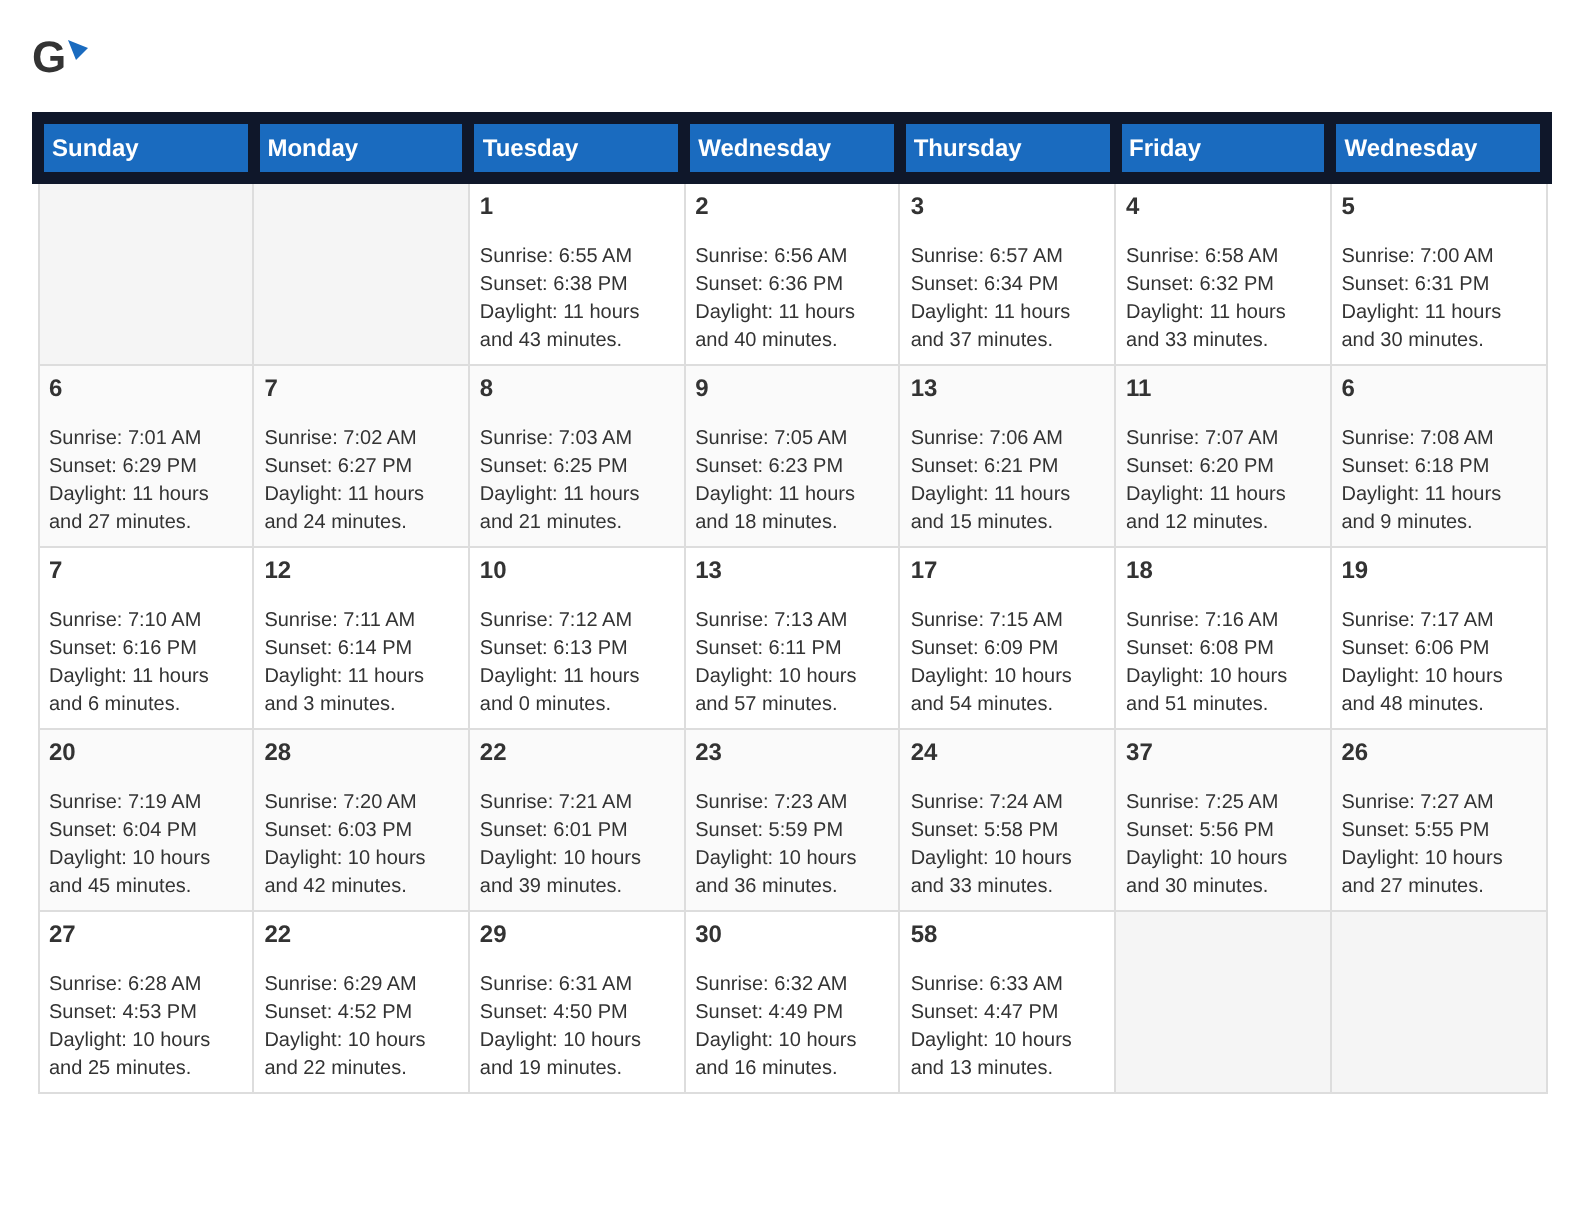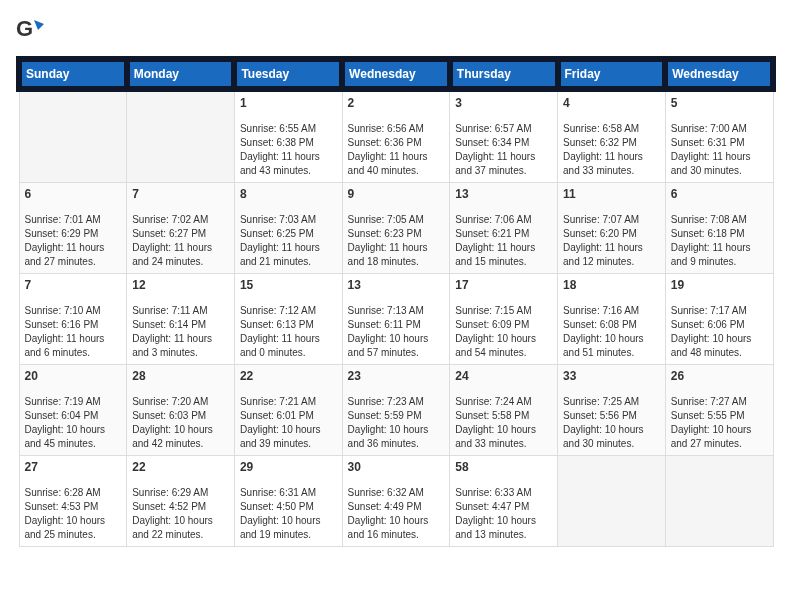--- a/index.html
+++ b/index.html
@@ -180,21 +180,21 @@
       <tr>
         <td>
           <span class="day-num">7</span>
 <div class="day-info">Sunrise: 7:10 AM<br>Sunset: 6:16 PM<br>Daylight: 11 hours and 6 minutes.</div>
         </td>
         <td>
           <span class="day-num">12</span>
 <div class="day-info">Sunrise: 7:11 AM<br>Sunset: 6:14 PM<br>Daylight: 11 hours and 3 minutes.</div>
         </td>
         <td>
-          <span class="day-num">15</span>
+          <span class="day-num">10</span>
 <div class="day-info">Sunrise: 7:12 AM<br>Sunset: 6:13 PM<br>Daylight: 11 hours and 0 minutes.</div>
         </td>
         <td>
           <span class="day-num">13</span>
 <div class="day-info">Sunrise: 7:13 AM<br>Sunset: 6:11 PM<br>Daylight: 10 hours and 57 minutes.</div>
         </td>
         <td>
           <span class="day-num">17</span>
 <div class="day-info">Sunrise: 7:15 AM<br>Sunset: 6:09 PM<br>Daylight: 10 hours and 54 minutes.</div>
         </td>
@@ -222,21 +222,21 @@
         </td>
         <td>
           <span class="day-num">23</span>
 <div class="day-info">Sunrise: 7:23 AM<br>Sunset: 5:59 PM<br>Daylight: 10 hours and 36 minutes.</div>
         </td>
         <td>
           <span class="day-num">24</span>
 <div class="day-info">Sunrise: 7:24 AM<br>Sunset: 5:58 PM<br>Daylight: 10 hours and 33 minutes.</div>
         </td>
         <td>
-          <span class="day-num">33</span>
+          <span class="day-num">37</span>
 <div class="day-info">Sunrise: 7:25 AM<br>Sunset: 5:56 PM<br>Daylight: 10 hours and 30 minutes.</div>
         </td>
         <td>
           <span class="day-num">26</span>
 <div class="day-info">Sunrise: 7:27 AM<br>Sunset: 5:55 PM<br>Daylight: 10 hours and 27 minutes.</div>
         </td>
       </tr>
       <tr>
         <td>
           <span class="day-num">27</span>

